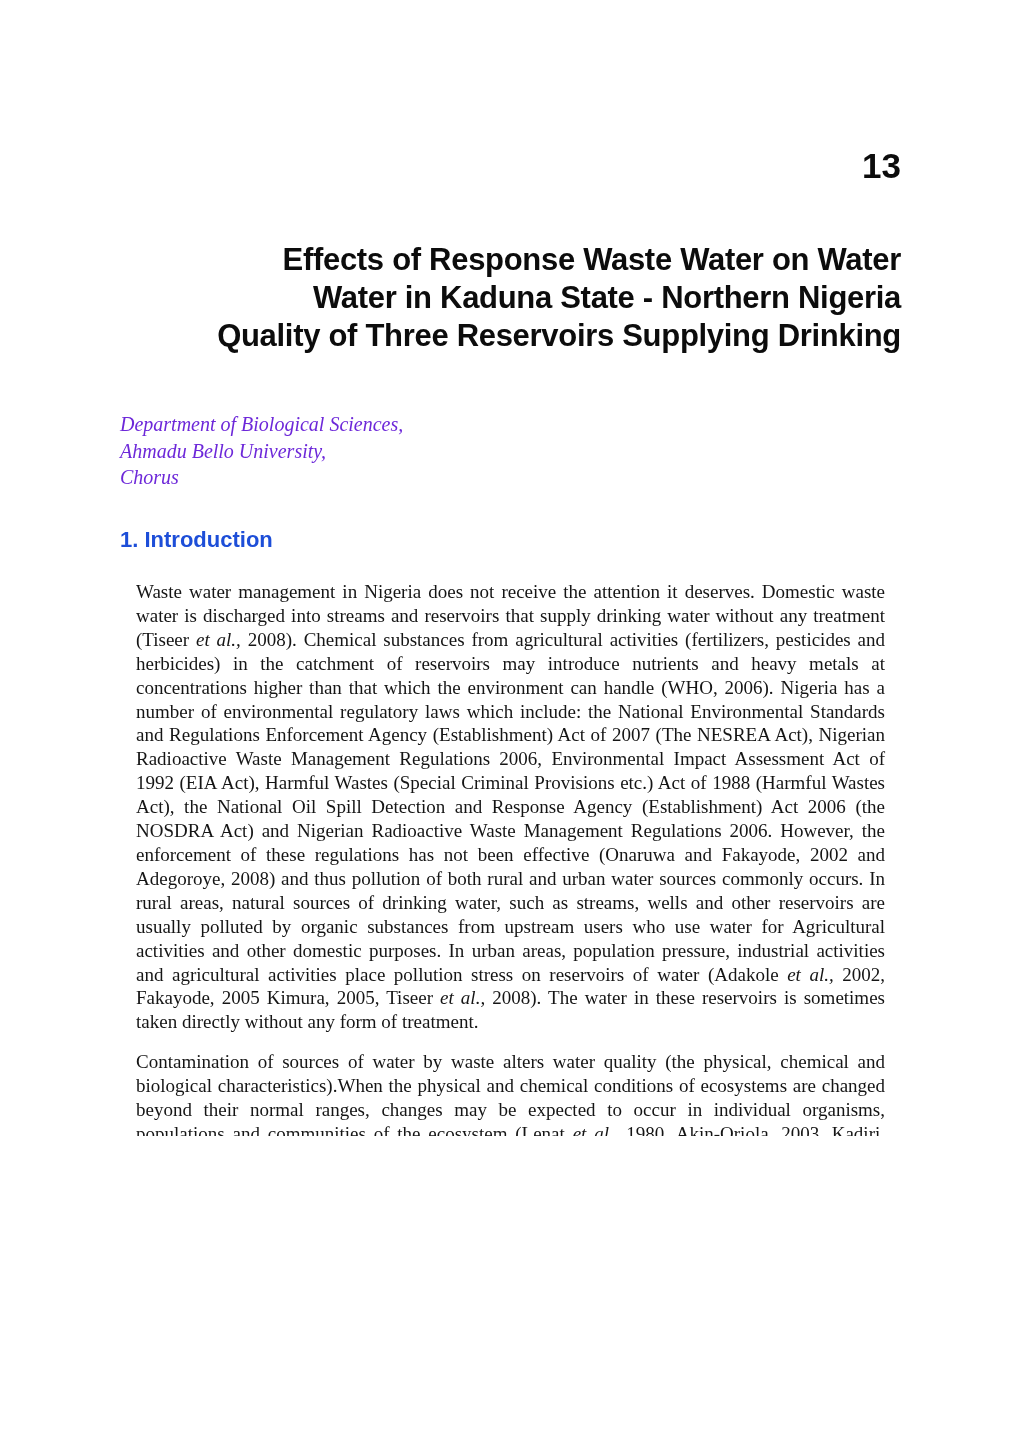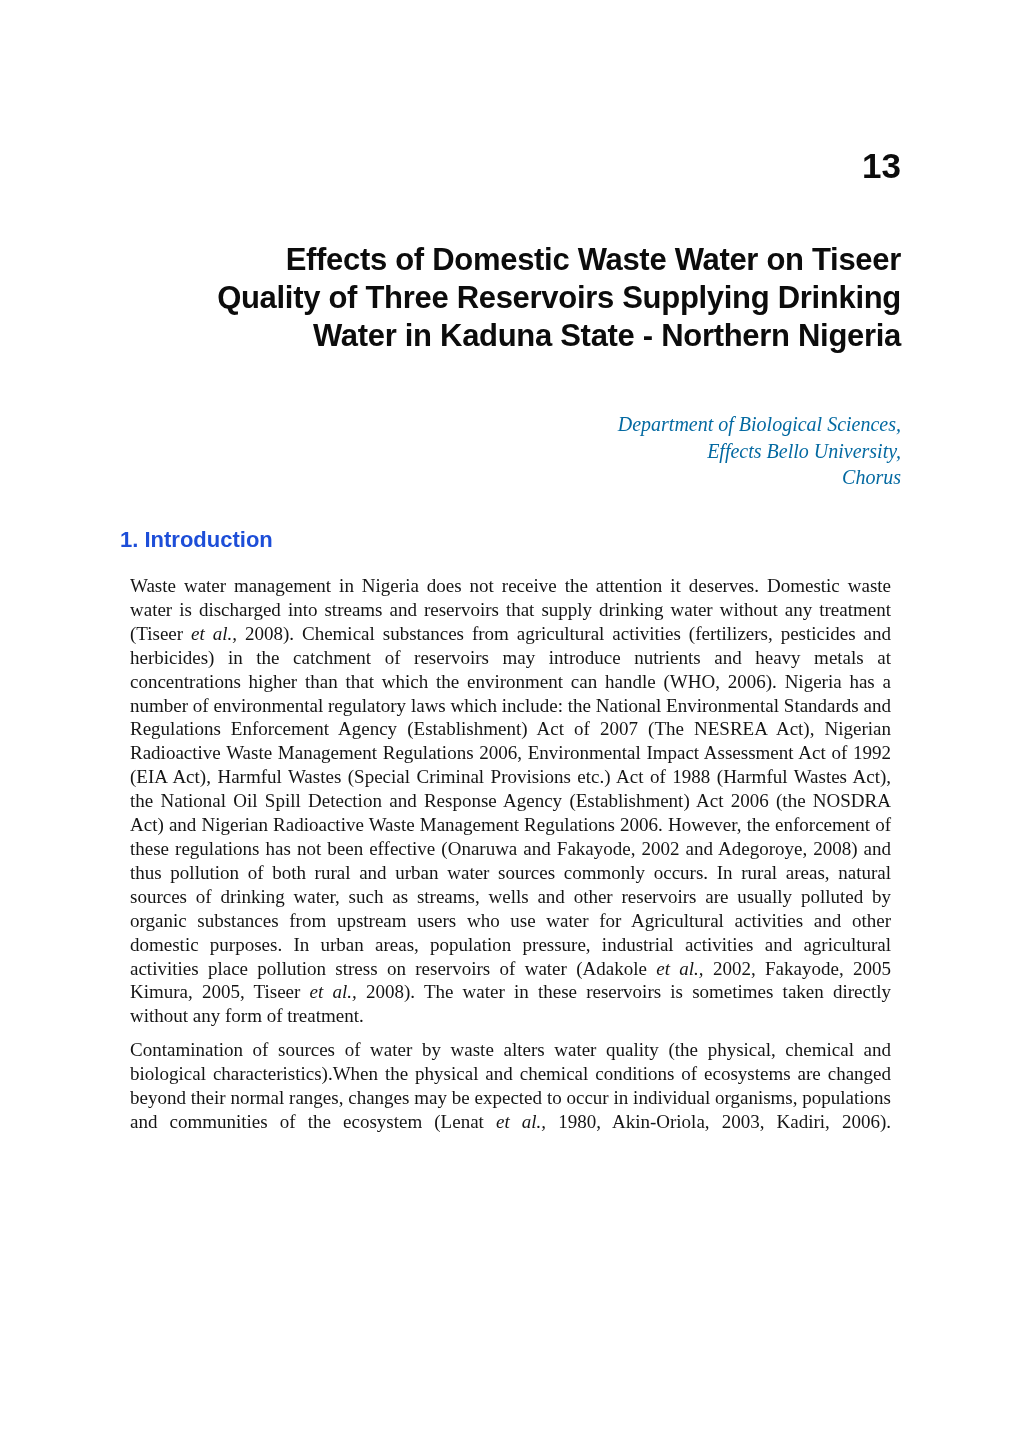--- a/index.html
+++ b/index.html
@@ -49,25 +49,24 @@
     text-align: right;
     font-size: 22px;
     line-height: 26px;
     color: #161616;
   }
   .affiliation {
     position: absolute;
     top: 411px;
     left: 120px;
     width: 781px;
-    text-align: right;
     font-style: italic;
     font-size: 20px;
     line-height: 26.5px;
-    color: #0369a1;
+    color: #6d28d9;
   }
   .section-heading {
     position: absolute;
     top: 527px;
     left: 120px;
     width: 781px;
     font-family: "Liberation Sans", sans-serif;
     font-weight: bold;
     font-size: 22px;
     color: #1d4ed8;
@@ -76,49 +75,49 @@
     position: absolute;
     top: 564px;
     left: 120px;
     width: 781px;
     font-size: 19px;
     line-height: 23.9px;
     text-align: justify;
     color: #151515;
   }
   .body-text p {
-    margin: 10px;
+    margin: 16px;
     padding: 0;
   }
   .footer {
     position: absolute;
     top: 1352px;
     left: 120px;
     font-family: "Liberation Sans", sans-serif;
     font-size: 18px;
     color: #be185d;
   }
 </style>
 </head>
 <body>
 
 <div class="page">
 
   <div class="chapter-number">13</div>
 
   <div class="chapter-title">
-    <div>Effects of Domestic Waste Water on Tiseer</div>
+    <div>Effects of Response Waste Water on Water</div>
+    <div>Water in Kaduna State - Northern Nigeria</div>
     <div>Quality of Three Reservoirs Supplying Drinking</div>
-    <div>Water in Kaduna State - Northern Nigeria</div>
   </div>
 
 
   <div class="affiliation">
     <div>Department of Biological Sciences,</div>
-    <div>Effects Bello University,</div>
+    <div>Ahmadu Bello University,</div>
     <div>Chorus</div>
   </div>
 
   <h2 class="section-heading" style="margin:0;">1. Introduction</h2>
 
   <div class="body-text">
     <p><span>Waste water management in Nigeria does not receive the attention it deserves. Domestic waste water is discharged into streams and reservoirs that supply drinking water without any treatment (Tiseer </span><em>et al.,</em><span> 2008). Chemical substances from agricultural activities (fertilizers, pesticides and herbicides) in the catchment of reservoirs may introduce nutrients and heavy metals at concentrations higher than that which the environment can handle (WHO, 2006). Nigeria has a number of environmental regulatory laws which include: the National Environmental Standards and Regulations Enforcement Agency (Establishment) Act of 2007 (The NESREA Act), Nigerian Radioactive Waste Management Regulations 2006, Environmental Impact Assessment Act of 1992 (EIA Act), Harmful Wastes (Special Criminal Provisions etc.) Act of 1988 (Harmful Wastes Act), the National Oil Spill Detection and Response Agency (Establishment) Act 2006 (the NOSDRA Act) and Nigerian Radioactive Waste Management Regulations 2006. However, the enforcement of these regulations has not been effective (Onaruwa and Fakayode, 2002 and Adegoroye, 2008) and thus pollution of both rural and urban water sources commonly occurs. In rural areas, natural sources of drinking water, such as streams, wells and other reservoirs are usually polluted by organic substances from upstream users who use water for Agricultural activities and other domestic purposes. In urban areas, population pressure, industrial activities and agricultural activities place pollution stress on reservoirs of water (Adakole </span><em>et al.,</em><span> 2002, Fakayode, 2005 Kimura, 2005, Tiseer </span><em>et al.,</em><span> 2008). The water in these reservoirs is sometimes taken directly without any form of treatment.</span></p>
     <p><span>Contamination of sources of water by waste alters water quality (the physical, chemical and biological characteristics).When the physical and chemical conditions of ecosystems are changed beyond their normal ranges, changes may be expected to occur in individual organisms, populations and communities of the ecosystem (Lenat </span><em>et al.,</em><span> 1980, Akin-Oriola, 2003, Kadiri, 2006). Assemblages of cyanobacteria are good indicators of eutrophic water bodies (Reynolds, 1998).  Some species of cyanobacteria could contain cyanotoxins in their cells but do not release these into the water, and as such are harmful only when consumed while others release toxins directly into the water (Chorus and Batram, 1999 and WHO, 2006). They can also alter taste and odor problems, cause water discoloration, or form large</span></p>
   </div>
 

